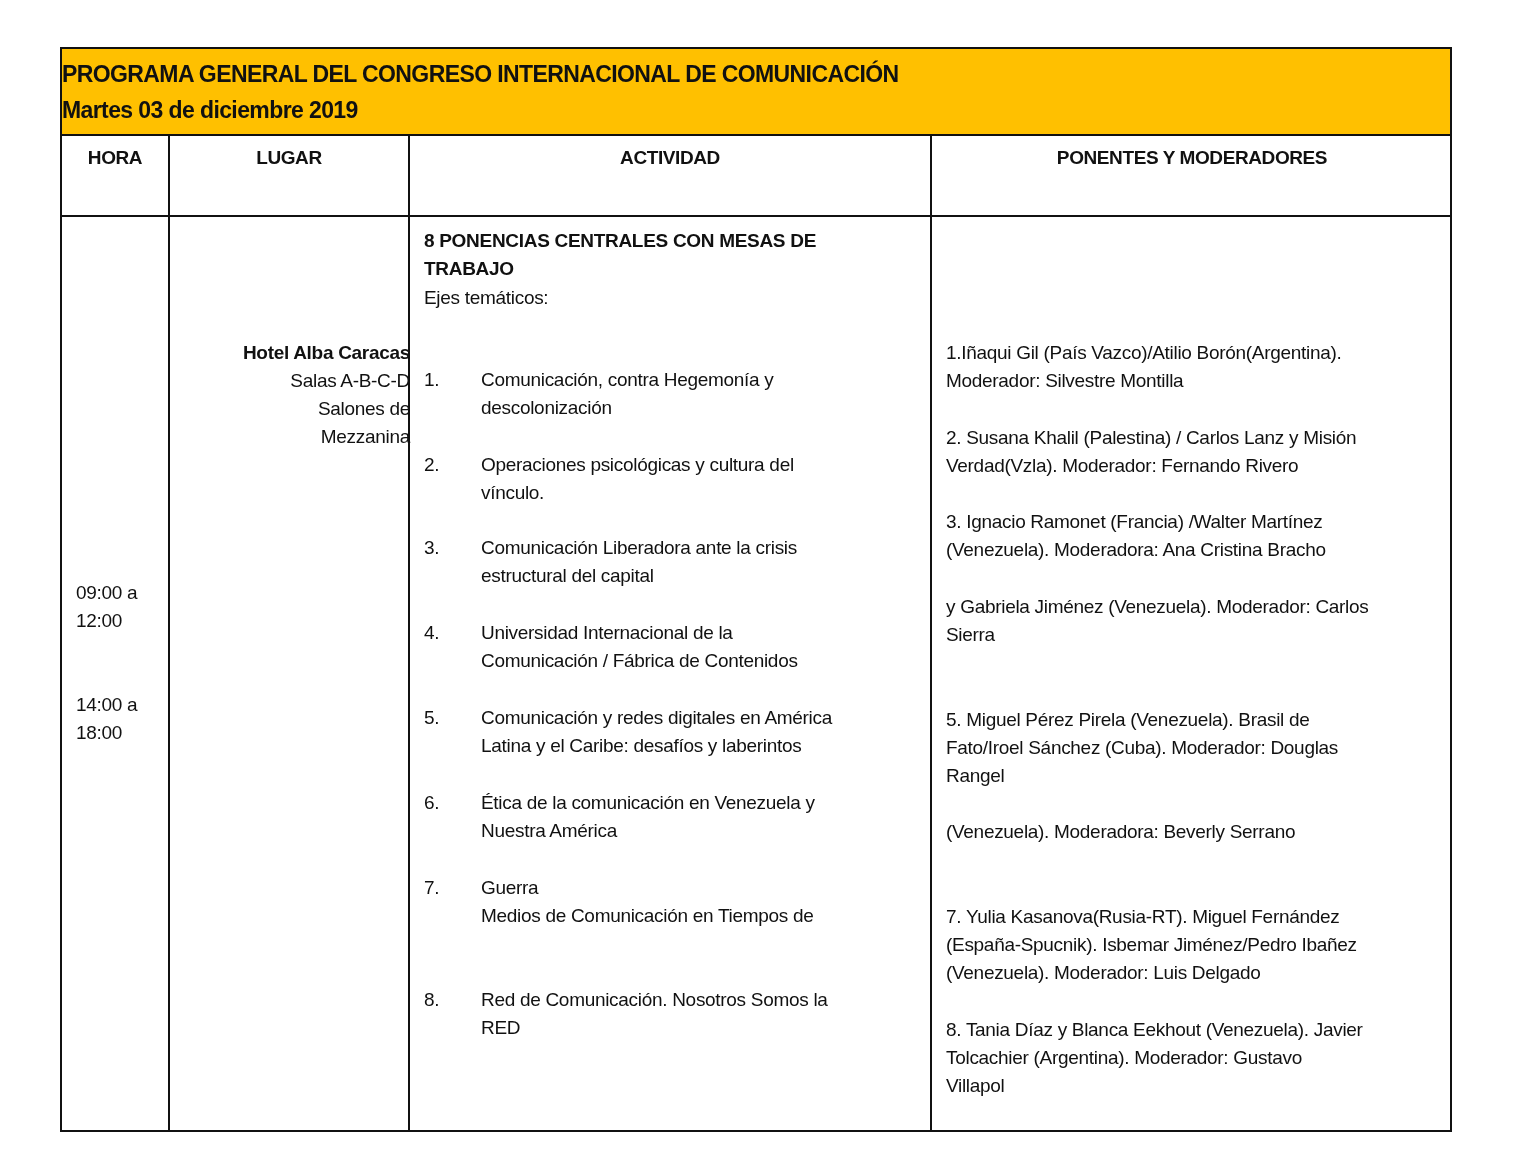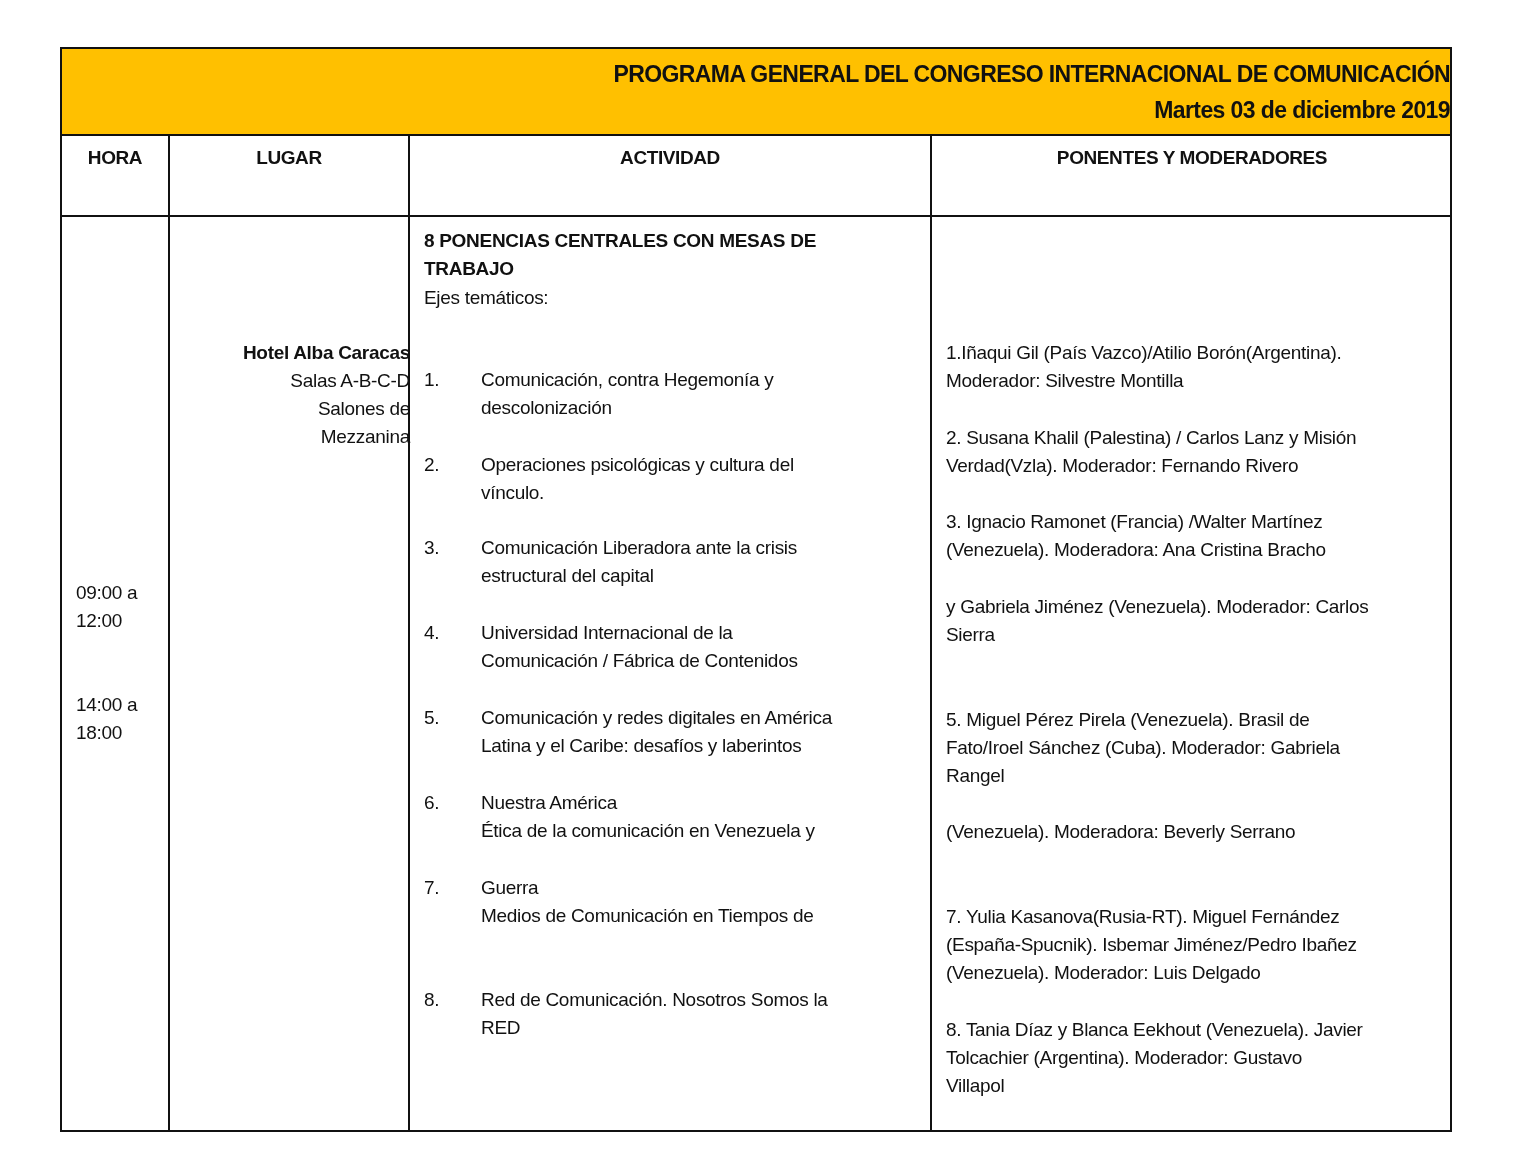--- a/index.html
+++ b/index.html
@@ -24,21 +24,21 @@
       box-sizing: border-box;
     }
     .banner {
       position: absolute;
       left: 0; top: 0;
       width: 100%;
       height: 87px;
       background: #FFC000;
       border-bottom: 2px solid #111;
       box-sizing: border-box;
-      text-align: right;
+      text-align: left;
       font-weight: bold;
       font-size: 23px;
       letter-spacing: -0.6px;
     }
     .banner .title { position: absolute; left: 0; right: 0; top: 12px; }
     .banner .date  { position: absolute; left: 0; right: 0; top: 48px; }
 
     .col-line {
       position: absolute;
       top: 86px;
@@ -155,22 +155,22 @@
     <div class="eje" style="top:338px">
       <span class="num">5.</span>
       <div class="txt">
           <div>Comunicación y redes digitales en América</div>
           <div>Latina y el Caribe: desafíos y laberintos</div>
         </div>
     </div>
     <div class="eje" style="top:423px">
       <span class="num">6.</span>
       <div class="txt">
+          <div>Ética de la comunicación en Venezuela y</div>
           <div>Nuestra América</div>
-          <div>Ética de la comunicación en Venezuela y</div>
         </div>
     </div>
     <div class="eje" style="top:508px">
       <span class="num">7.</span>
       <div class="txt">
           <div>Guerra</div>
           <div>Medios de Comunicación en Tiempos de</div>
         </div>
     </div>
     <div class="eje" style="top:620px">
@@ -197,21 +197,21 @@
       <div>3. Ignacio Ramonet (Francia) /Walter Martínez</div>
         <div>(Venezuela). Moderadora: Ana Cristina Bracho</div>
         <div></div>
     </div>
     <div class="pon" style="top:254px">
         <div>y Gabriela Jiménez (Venezuela). Moderador: Carlos</div>
         <div>Sierra</div>
     </div>
     <div class="pon" style="top:367px">
       <div>5. Miguel Pérez Pirela (Venezuela). Brasil de</div>
-        <div>Fato/Iroel Sánchez (Cuba). Moderador: Gabriela</div>
+        <div>Fato/Iroel Sánchez (Cuba). Moderador: Douglas</div>
         <div>Rangel</div>
     </div>
     <div class="pon" style="top:479px">
         <div>(Venezuela). Moderadora: Beverly Serrano</div>
         <div></div>
     </div>
     <div class="pon" style="top:564px">
       <div>7. Yulia Kasanova(Rusia-RT). Miguel Fernández</div>
         <div>(España-Spucnik).  Isbemar Jiménez/Pedro Ibañez</div>
         <div>(Venezuela). Moderador: Luis Delgado</div>

